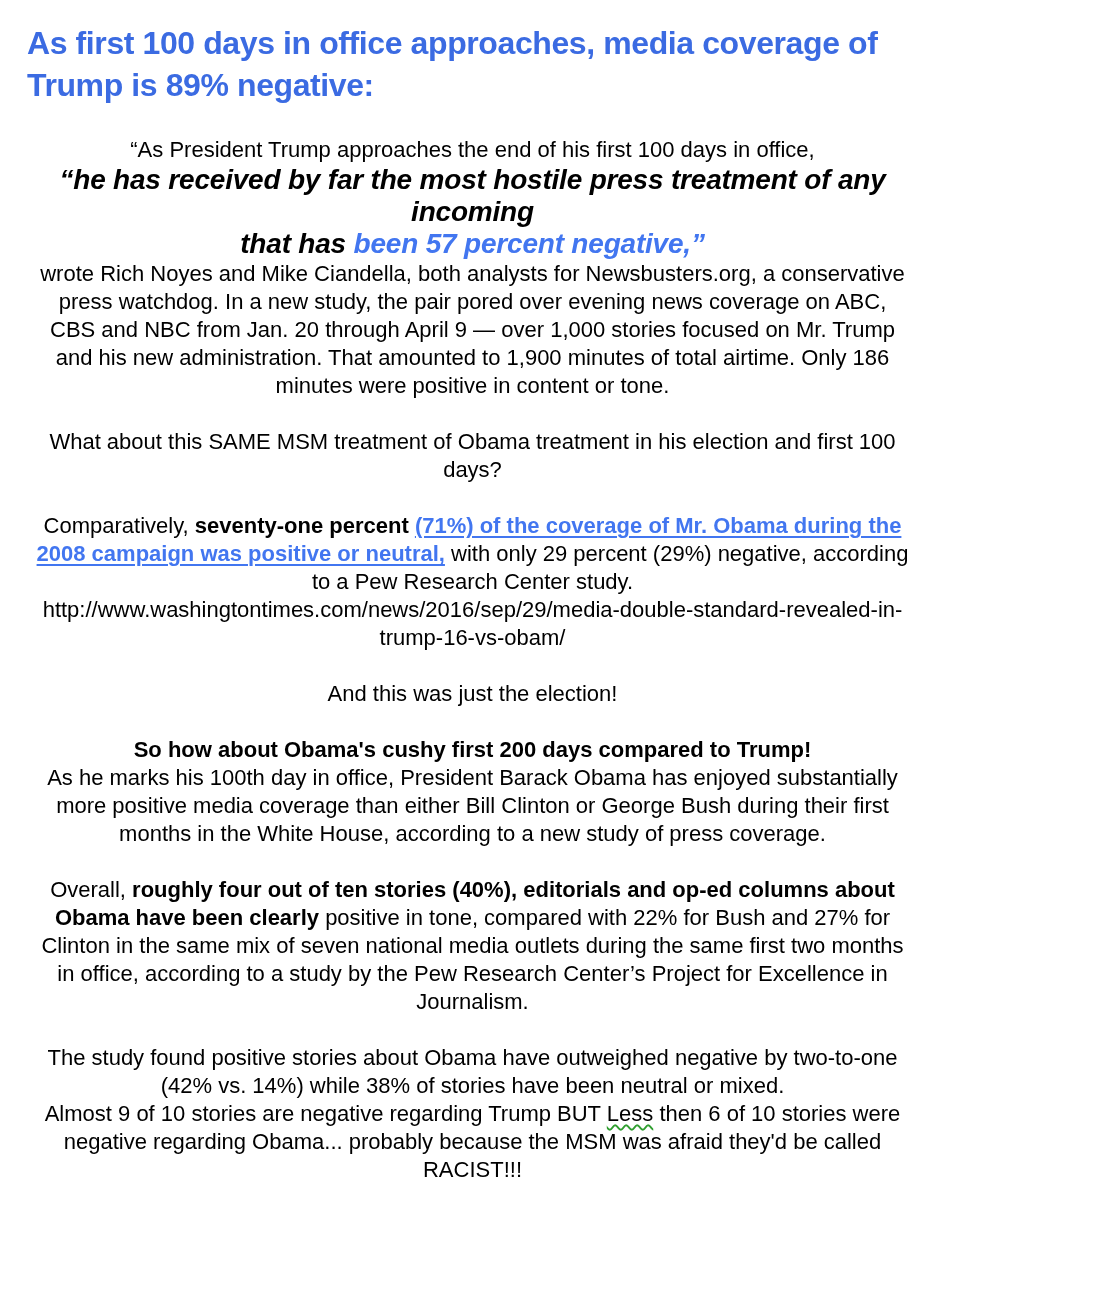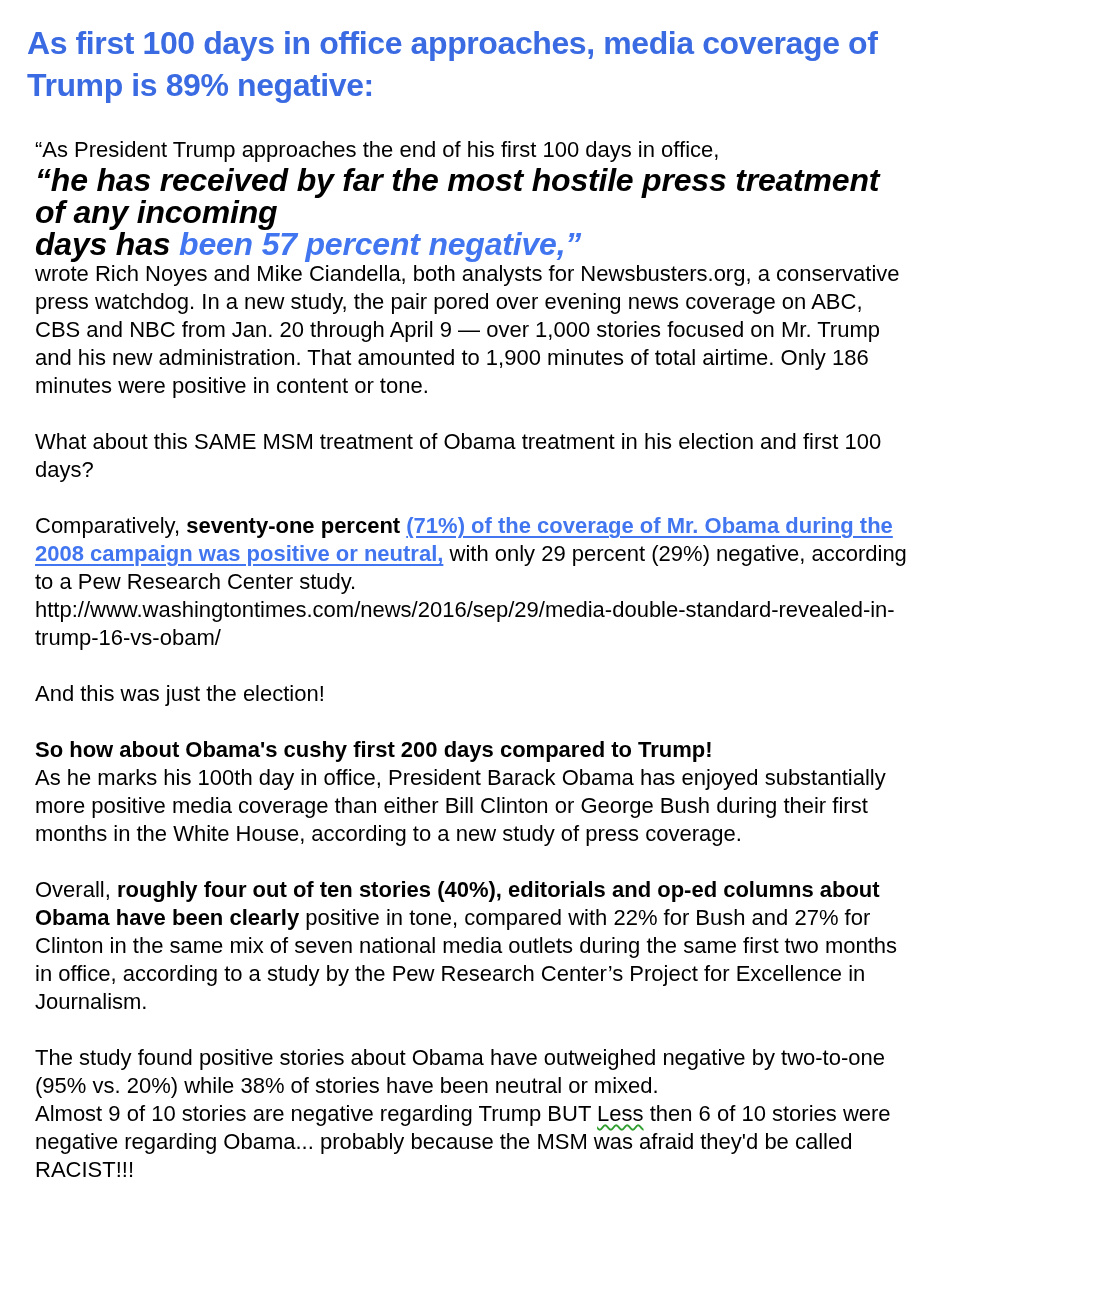--- a/index.html
+++ b/index.html
@@ -23,25 +23,25 @@
     overflow: hidden;
   }
   h1.headline {
     margin: 0 0 30px 0;
     color: var(--heading);
     font-size: 32px;
     line-height: 42px;
     font-weight: bold;
     letter-spacing: -0.4px;
   }
-  p { margin: 0 0 28px 8px; }
+  p { margin: 0 0 28px 8px; text-align: center; }
   p.m0 { margin-bottom: 0; }
   .line { display: block; }
   .quote {
-    font-size: 32px;
+    font-size: 28px;
     line-height: 32px;
     font-weight: bold;
     font-style: italic;
     letter-spacing: -0.2px;
   }
   .b { font-weight: bold; }
   .blue { color: var(--link); }
   .link {
     color: var(--link);
     font-weight: bold;
@@ -70,21 +70,21 @@
     <span class="line">Trump is 89% negative:</span>
   </h1>
 
   <p class="m0">
     <span>“As President Trump approaches the end of his first 100 days in office,</span>
   </p>
 
   <p class="quote m0">
     <span class="line">“he has received by far the most hostile press treatment of any incoming</span>
     <span class="line">
-      <span>days has </span><span class="blue">been 57 percent negative,”</span>
+      <span>that has </span><span class="blue">been 57 percent negative,”</span>
     </span>
   </p>
 
   <p>
     <span class="line">wrote Rich Noyes and Mike Ciandella, both analysts for Newsbusters.org, a conservative press watchdog. In a new study, the pair pored over evening news coverage on ABC, CBS and NBC from Jan. 20 through April 9 — over 1,000 stories focused on Mr. Trump and his new administration. That amounted to 1,900 minutes of total airtime. Only 186 minutes were positive in content or tone.</span>
   </p>
 
   <p>
     <span>What about this SAME MSM treatment of Obama treatment in his election and first 100 days?</span>
   </p>
@@ -102,20 +102,20 @@
   <p>
     <span class="line b">So how about Obama's cushy first 200 days compared to Trump!</span>
     <span class="line">As he marks his 100th day in office, President Barack Obama has enjoyed substantially more positive media coverage than either Bill Clinton or George Bush during their first months in the White House, according to a new study of press coverage.</span>
   </p>
 
   <p>
     <span>Overall, </span><span class="b">roughly four out of ten stories (40%), editorials and op-ed columns about Obama have been clearly</span><span> positive in tone, compared with 22% for Bush and 27% for Clinton in the same mix of seven national media outlets during the same first two months in office, according to a study by the Pew Research Center’s Project for Excellence in Journalism.</span>
   </p>
 
   <p>
-    <span class="line">The study found positive stories about Obama have outweighed negative by two-to-one (95% vs. 20%) while 38% of stories have been neutral or mixed.</span>
+    <span class="line">The study found positive stories about Obama have outweighed negative by two-to-one (42% vs. 14%) while 38% of stories have been neutral or mixed.</span>
     <span class="line">
       <span>Almost 9 of 10 stories are negative regarding Trump BUT </span><span class="sq">Less</span><span> then 6 of 10 stories were negative regarding Obama... probably because the MSM was afraid they'd be called RACIST!!!</span>
     </span>
   </p>
 
 
 </div>
 
 </body></html>

